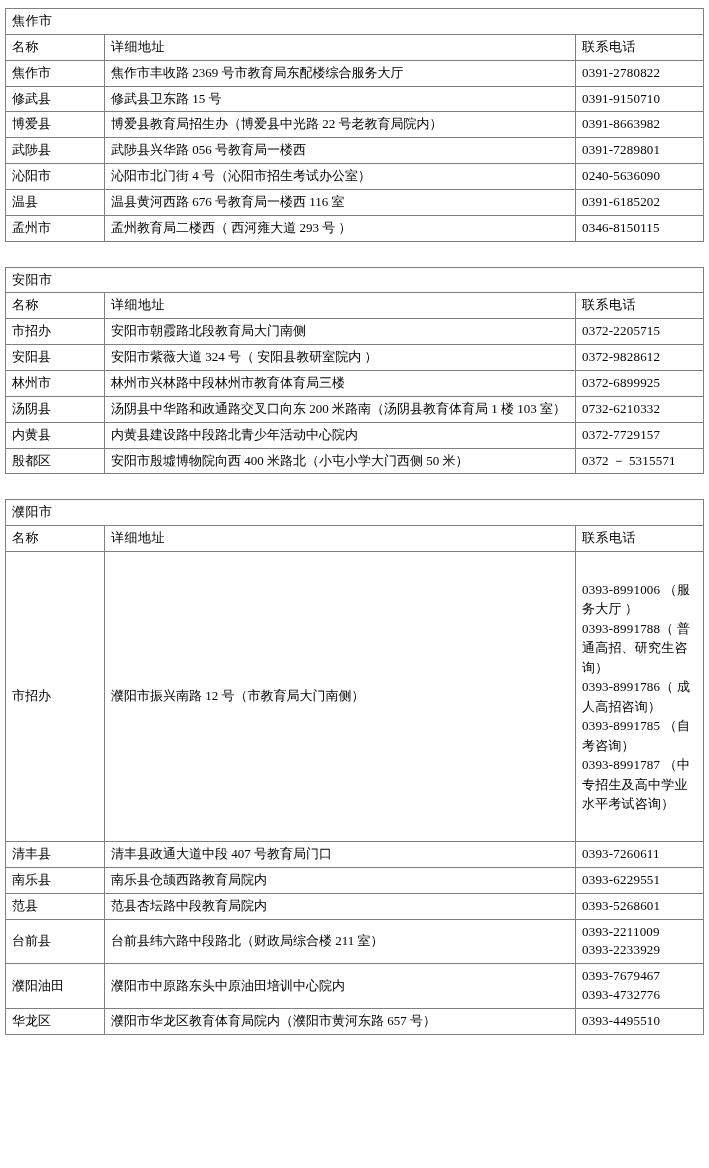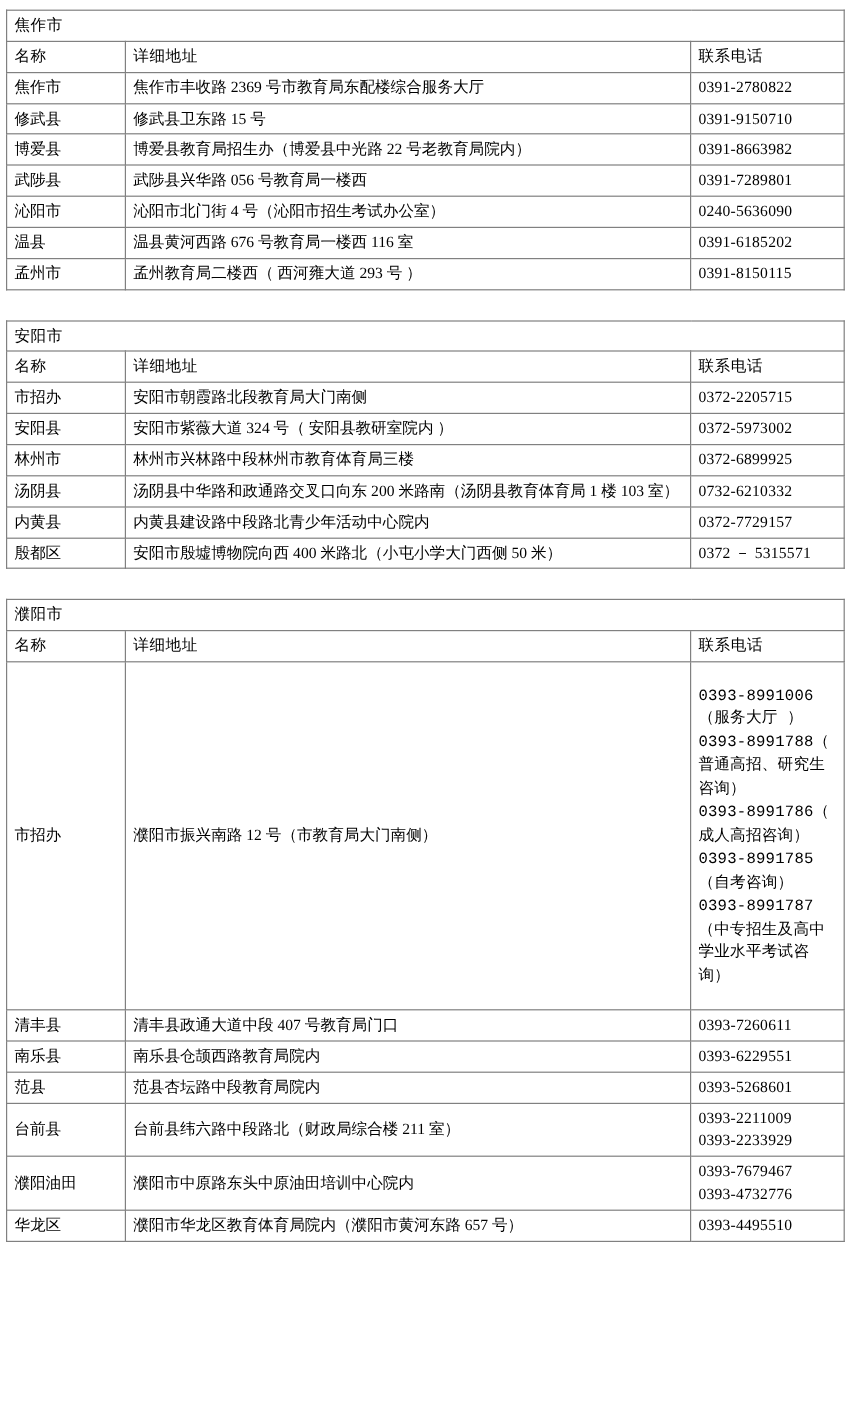--- a/index.html
+++ b/index.html
@@ -66,21 +66,20 @@
   .cell-phone {
     text-align: left;
     font-size: 12.5px;
     white-space: pre-line;
     line-height: 1.55;
     letter-spacing: 0.2px;
   }
   .cell-phone.wrapmulti {
     white-space: pre-wrap;
     line-height: 1.5;
-    font-family: Liberation Mono, monospace;
   }
   .tall { height: 290px; }
 </style>
 </head>
 <body>
 
 <div class="page">
 
   <table class="sheet">
     <colgroup>
@@ -123,21 +122,21 @@
         <td class="cell-phone">0240-5636090</td>
       </tr>
       <tr>
         <td class="cell-name">温县</td>
         <td class="cell-addr">温县黄河西路 676 号教育局一楼西 116 室</td>
         <td class="cell-phone">0391-6185202</td>
       </tr>
       <tr>
         <td class="cell-name">孟州市</td>
         <td class="cell-addr">孟州教育局二楼西（ 西河雍大道 293 号 ）</td>
-        <td class="cell-phone">0391-8150115</td>
+        <td class="cell-phone">0346-8150115</td>
       </tr>
     </tbody>
   </table>
 
   <table class="sheet">
     <colgroup>
       <col class="col-name">
         <col class="col-addr">
         <col class="col-phone">
     </colgroup>
@@ -151,21 +150,21 @@
         <td class="head-cell">联系电话</td>
       </tr>
       <tr>
         <td class="cell-name">市招办</td>
         <td class="cell-addr">安阳市朝霞路北段教育局大门南侧</td>
         <td class="cell-phone">0372-2205715</td>
       </tr>
       <tr>
         <td class="cell-name">安阳县</td>
         <td class="cell-addr">安阳市紫薇大道 324 号（ 安阳县教研室院内 ）</td>
-        <td class="cell-phone">0372-5973002</td>
+        <td class="cell-phone">0372-9828612</td>
       </tr>
       <tr>
         <td class="cell-name">林州市</td>
         <td class="cell-addr">林州市兴林路中段林州市教育体育局三楼</td>
         <td class="cell-phone">0372-6899925</td>
       </tr>
       <tr>
         <td class="cell-name">汤阴县</td>
         <td class="cell-addr">汤阴县中华路和政通路交叉口向东 200 米路南（汤阴县教育体育局 1 楼 103 室）</td>
         <td class="cell-phone">0732-6210332</td>

